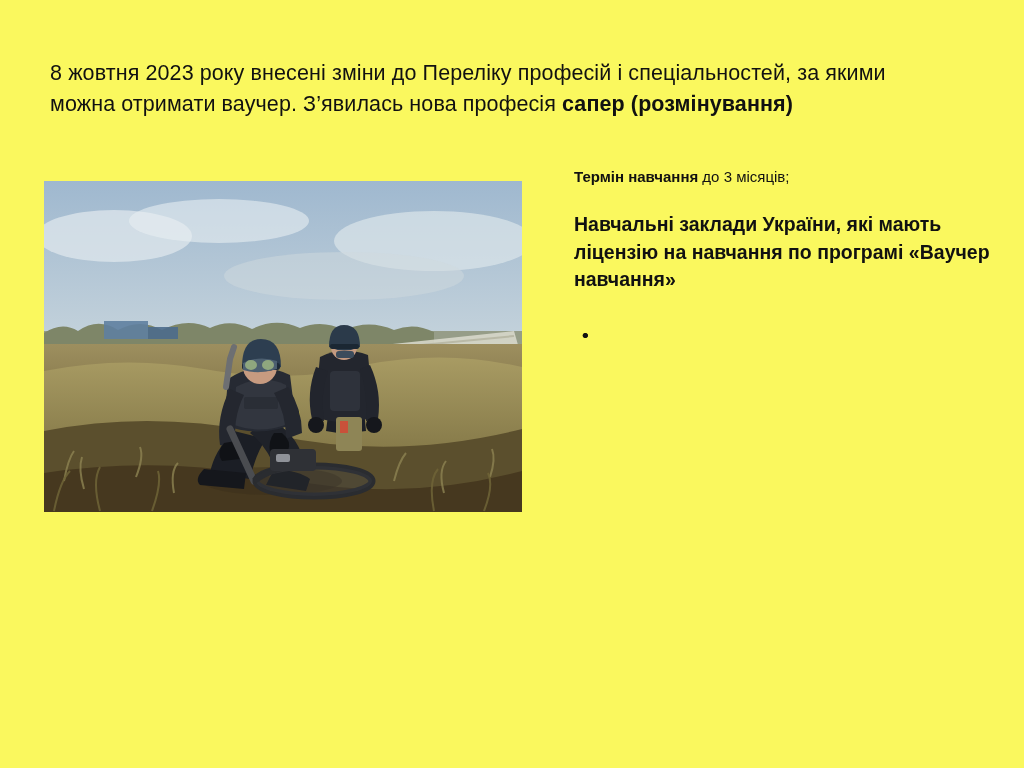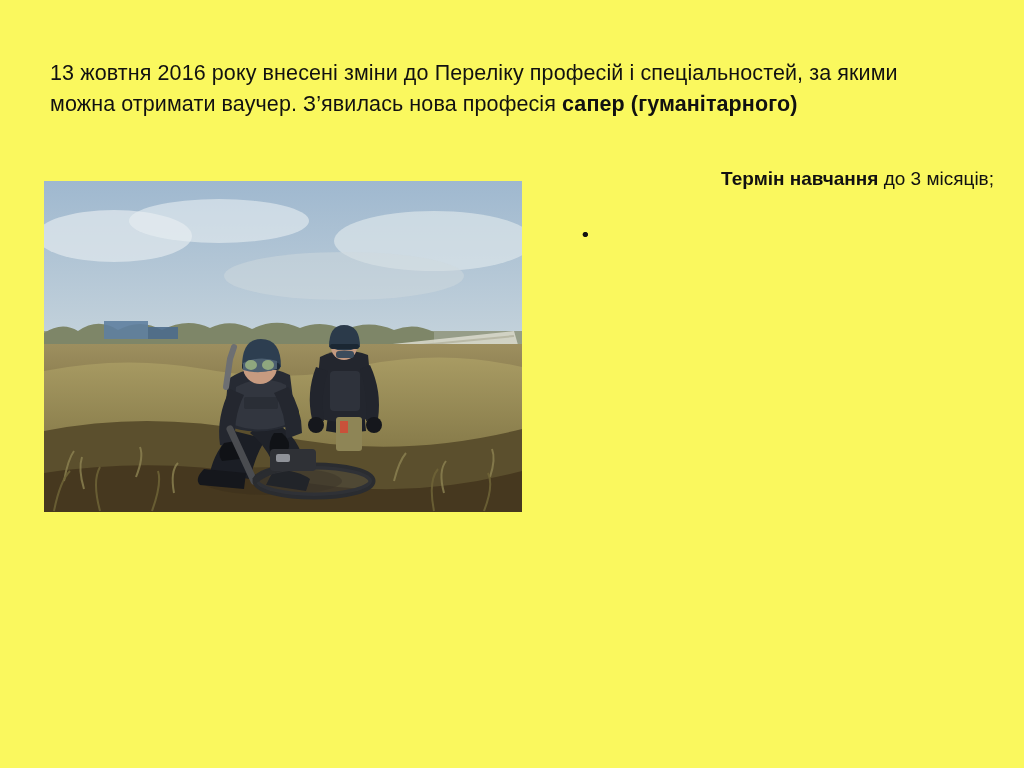--- a/index.html
+++ b/index.html
@@ -50,24 +50,23 @@
     width: 478px;
     height: 331px;
   }
   .right-col {
     position: absolute;
     left: 574px;
     top: 166px;
     width: 420px;
   }
   .line-term {
-    font-size: 19px;
+    font-size: 15px;
     line-height: 1.4;
     margin-bottom: 24px;
-    text-align: right;
   }
   .line-term b {
     font-weight: bold;
   }
   .subhead {
     font-size: 19.5px;
     line-height: 1.42;
     font-weight: bold;
     margin-bottom: 26px;
   }
@@ -90,21 +89,21 @@
     font-size: 19px;
     line-height: 1.48;
   }
 </style>
 </head>
 <body>
 
 <div class="slide">
 
   <div class="heading">
-    <span>13 жовтня 2016 року внесені зміни до  Переліку  професій і спеціальностей, за якими можна  отримати ваучер. З’явилась нова професія </span><b>сапер (гуманітарного)</b>
+    <span>8 жовтня 2023 року внесені зміни до  Переліку  професій і спеціальностей, за якими можна  отримати ваучер. З’явилась нова професія </span><b>сапер (розмінування)</b>
   </div>
 
   <div class="photo">
     <svg viewBox="0 0 478 331" preserveAspectRatio="none">
       <defs>
         <linearGradient id="sky" x1="0" y1="0" x2="0" y2="1">
           <stop offset="0%" stop-color="#9fb8cf"></stop>
           <stop offset="55%" stop-color="#c9d6dd"></stop>
           <stop offset="100%" stop-color="#e3e2d2"></stop>
         </linearGradient>
@@ -222,20 +221,21 @@
       </g>
     </svg>
   </div>
 
   <div class="right-col">
 
     <div class="line-term">
       <b>Термін навчання</b><span>  до 3 місяців;</span>
     </div>
 
+    <div class="subhead">Навчальні заклади України, які мають ліцензію на навчання по програмі «Ваучер навчання»</div>
 
     <ul class="bullet-list">
       <li class="bullet">
         <span class="dot">•</span>
       </li>
       <li class="bullet">
         <span class="dot">•</span>
       </li>
     </ul>
 

